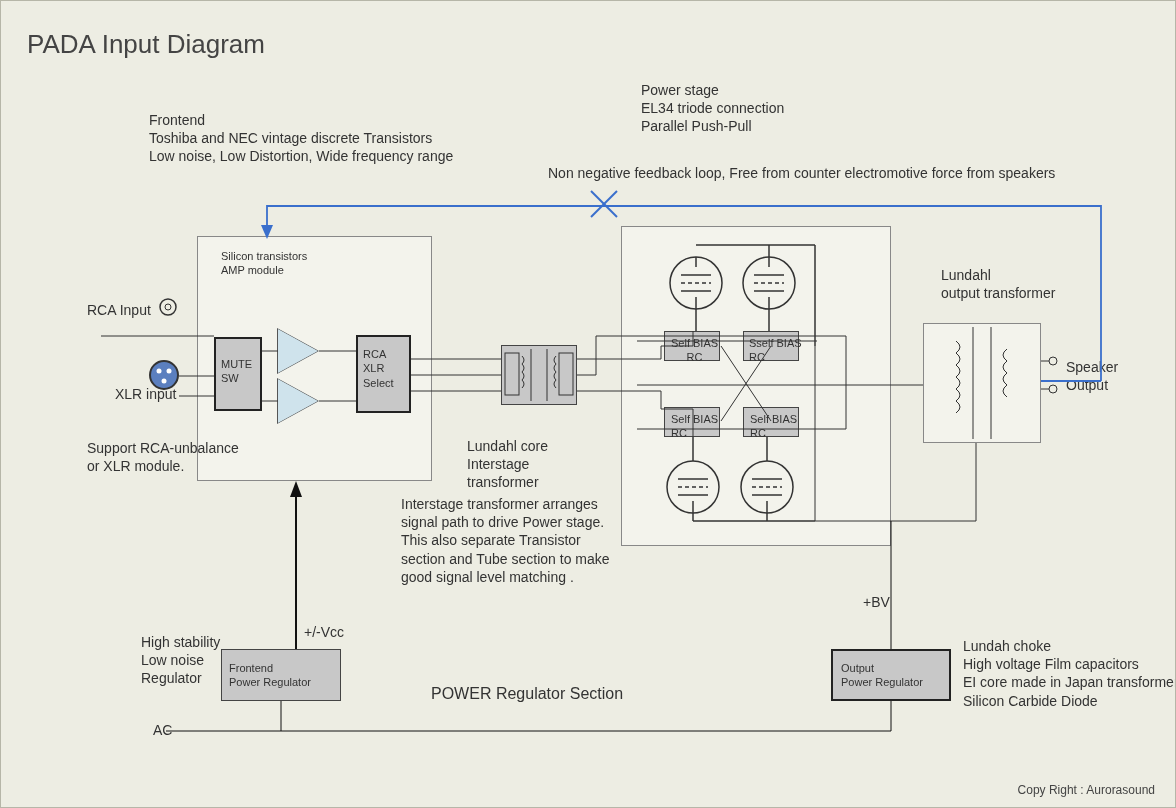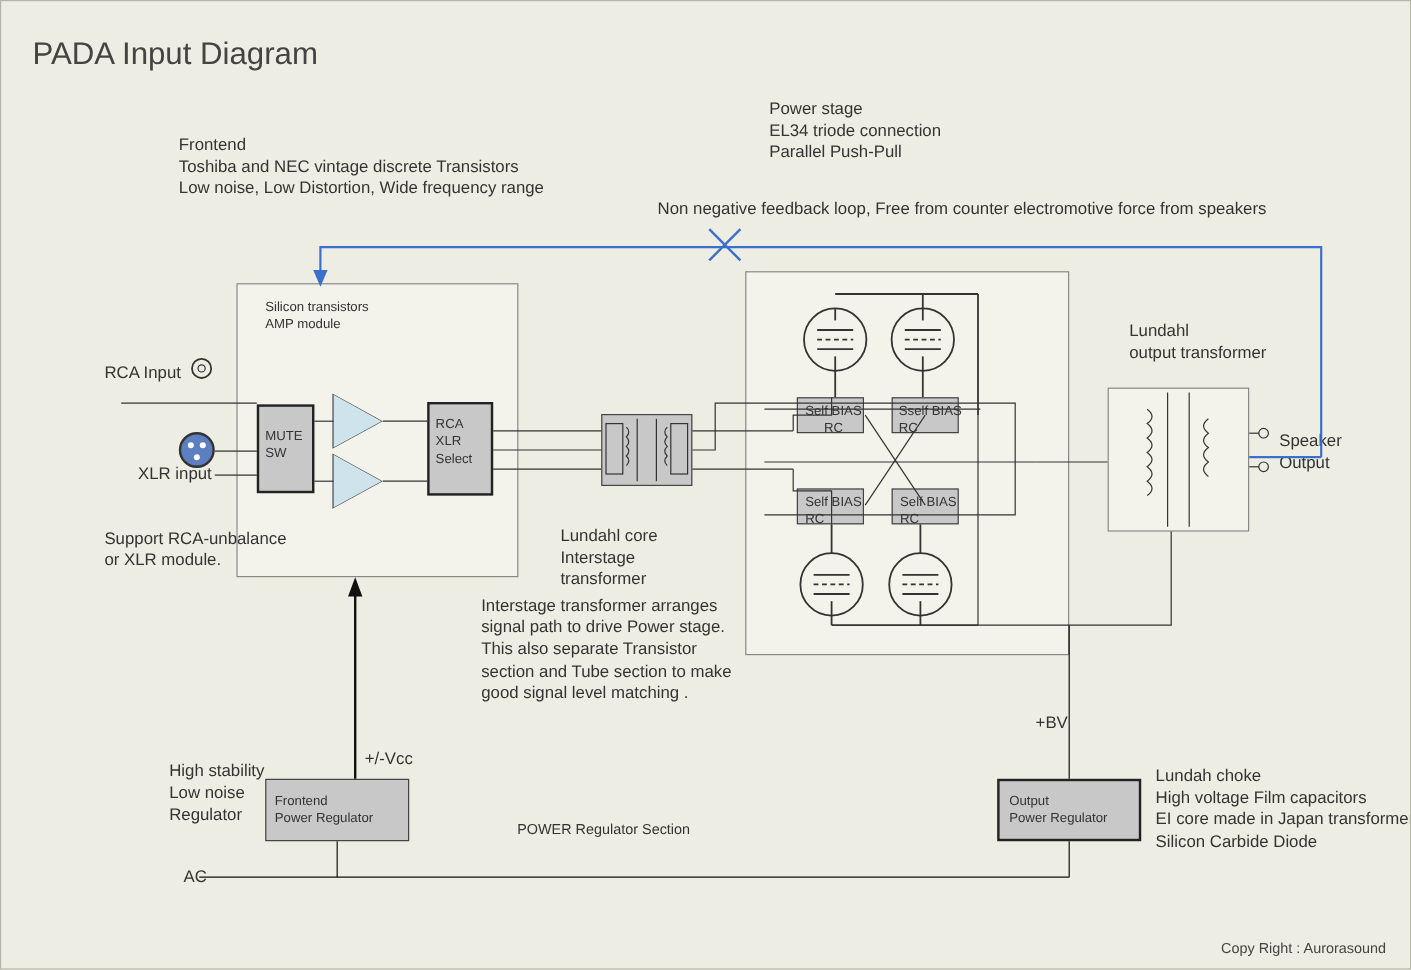--- a/index.html
+++ b/index.html
@@ -138,21 +138,21 @@
 Power Regulator</div>
 
 <div class="lbl" style="left:140px;top:632px;white-space:pre;">High stability
 Low noise
 Regulator</div>
 <div class="lbl" style="left:962px;top:636px;white-space:pre;">Lundah choke
 High voltage Film capacitors
 EI core made in Japan transformer
 Silicon Carbide Diode</div>
 
-<div class="lbl" style="left:430px;top:683px;font-size:12px;">POWER Regulator Section</div>
+<div class="lbl" style="left:430px;top:683px;font-size:16px;">POWER Regulator Section</div>
 
 <div class="lbl" style="left:152px;top:720px;">AC</div>
 
 <div class="copyright">Copy Right : Aurorasound</div>
 
 <svg class="wires">
 
   <circle cx="167" cy="306" r="8" fill="none" stroke="#333" stroke-width="1.5"></circle>
   <circle cx="167" cy="306" r="3" fill="none" stroke="#333"></circle>
 

